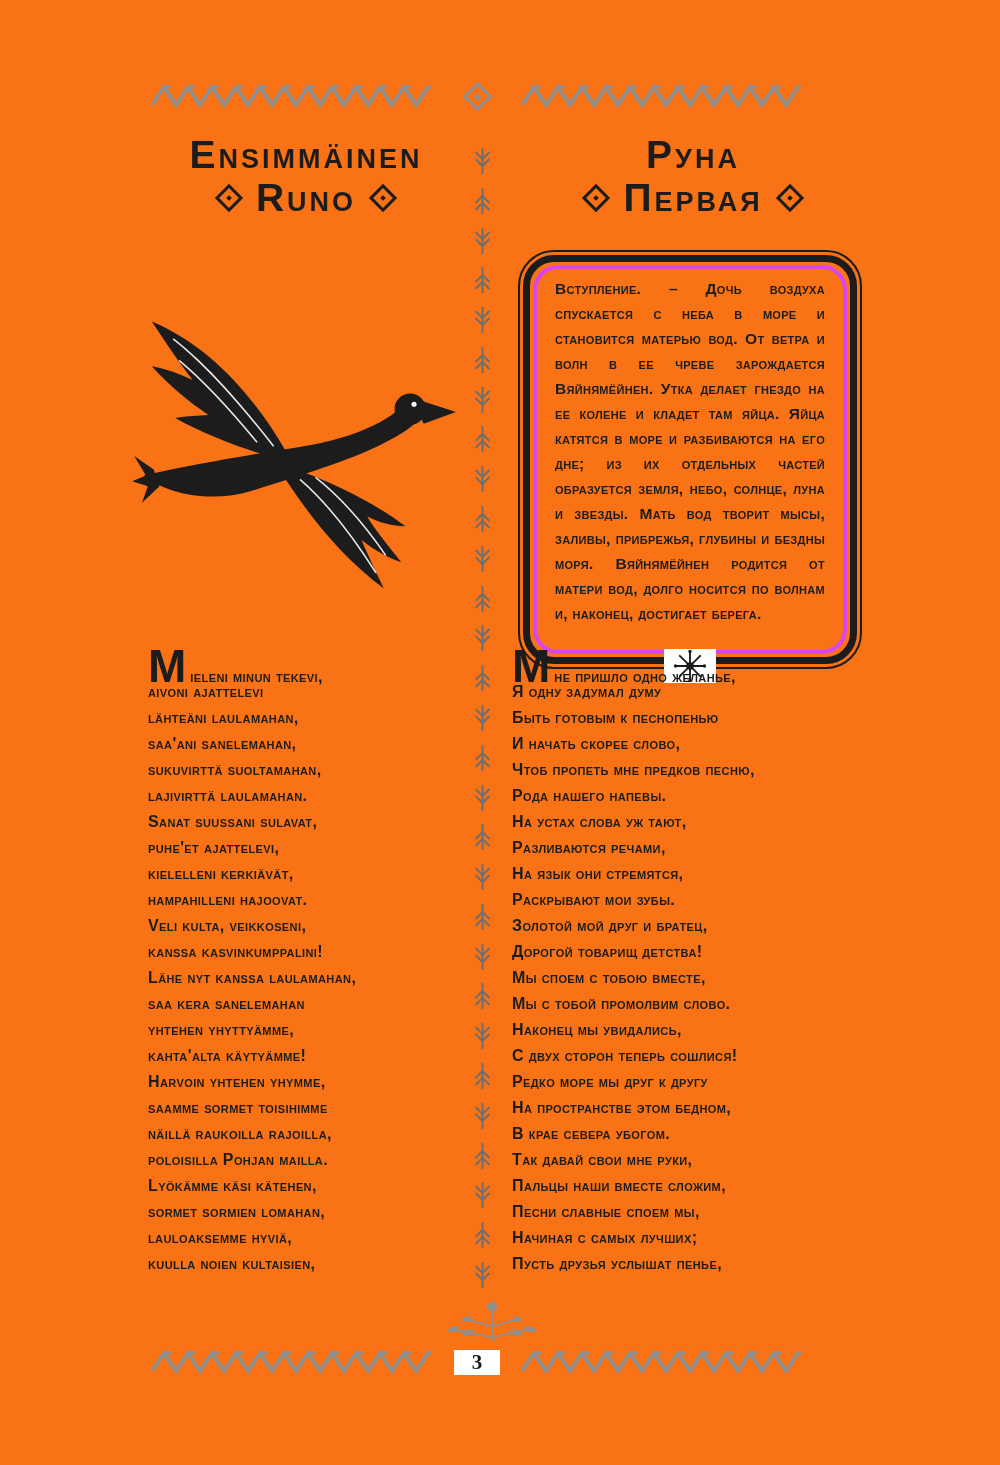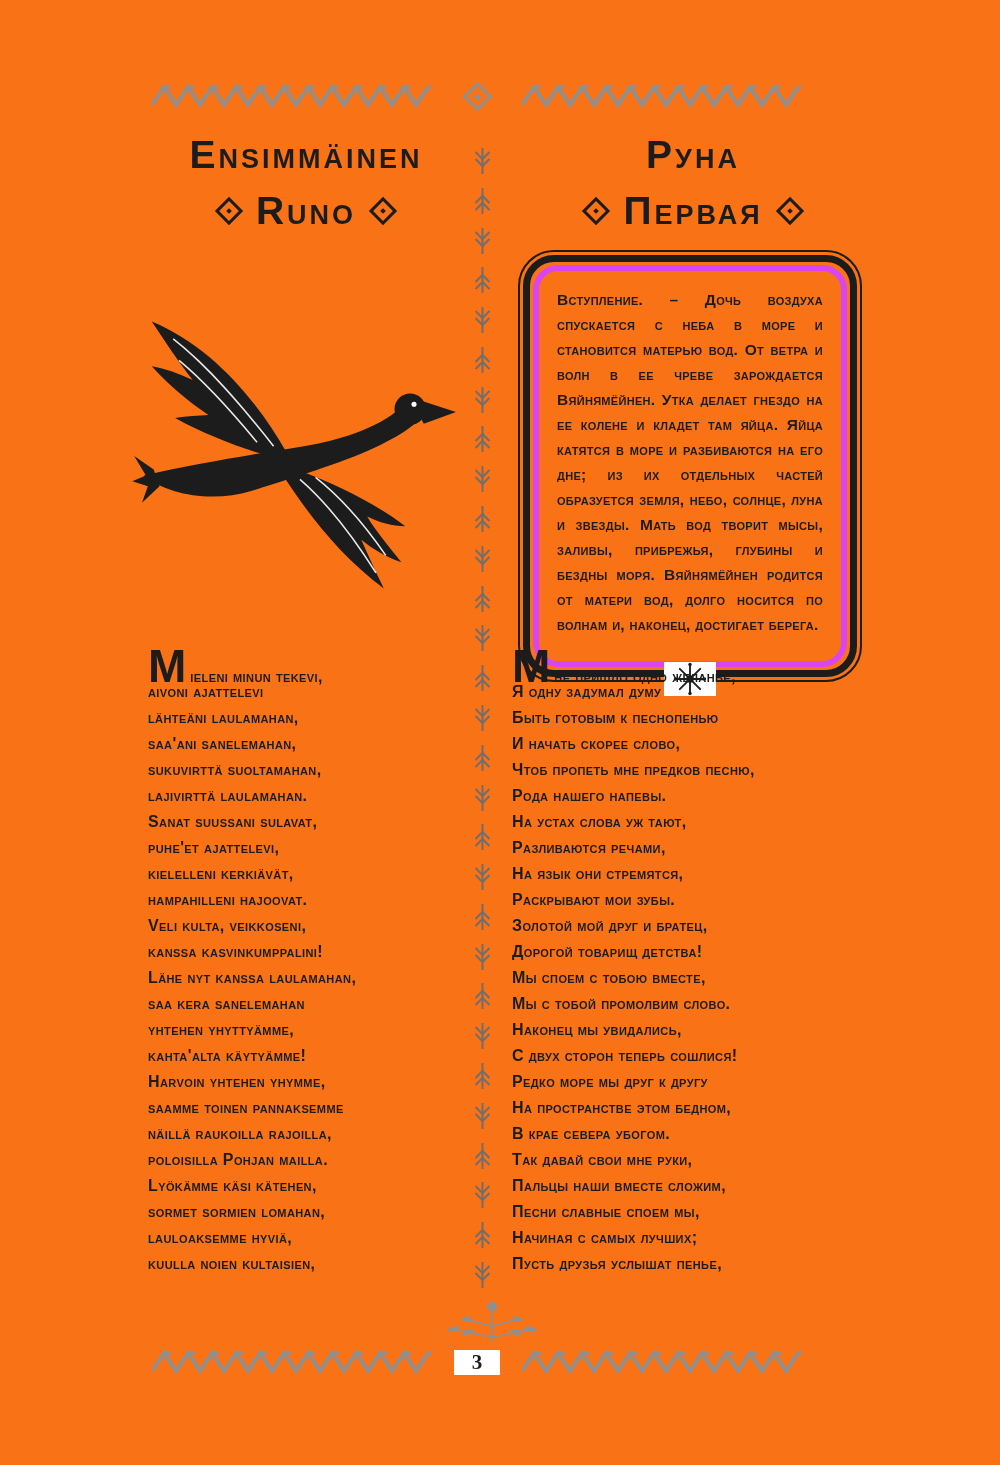--- a/index.html
+++ b/index.html
@@ -14,32 +14,32 @@
   #border-bottom { top:1348px; }
   svg.zigzag { display:block; }
   .border-diamond { width:15px; height:15px; border:3px solid #8f8f8f; transform:rotate(45deg); position:relative; margin:0 12px; flex:none; }
   .border-diamond::after { content:""; position:absolute; left:50%; top:50%; width:5px; height:5px; transform:translate(-50%,-50%); background:#8f8f8f; }
   .page-number-box { width:46px; text-align:center; font-family:"Liberation Serif", serif; font-size:21px; color:#1c1c1c; flex:none; background:#fff; }
 
   
   .title { position:absolute; top:134px; text-align:center; font-variant:small-caps; font-size:39px; letter-spacing:3px; line-height:1.1; }
   #left-title  { left:148px; width:316px; }
   #right-title { left:528px; width:330px; }
-  .title-line2 { margin-top:13px; display:flex; align-items:center; justify-content:center; gap:17px; }
+  .title-line2 { display:flex; align-items:center; justify-content:center; gap:17px; }
   .diamond-orn { width:14px; height:14px; border:3px solid #1c1c1c; transform:rotate(45deg); position:relative; flex:none; }
   .diamond-orn::after { content:""; position:absolute; left:50%; top:50%; width:4px; height:4px; transform:translate(-50%,-50%); background:#1c1c1c; }
 
   
   #duck { position:absolute; left:132px; top:298px; }
 
   
   .summary-box { position:absolute; left:518px; top:250px; width:344px; }
   .frame1 { border:2px solid #1c1c1c; border-radius:36px; padding:3px; }
   .frame2 { border:7px solid #1c1c1c; border-radius:31px; padding:3px; }
-  .frame3 { border:6px solid #d946ef; border-radius:25px; padding:16px 18px 24px; }
+  .frame3 { border:4px solid #d946ef; border-radius:25px; padding:7px 18px 24px; }
   .summary-text { margin:0; font-variant:small-caps; font-size:15.5px; line-height:25px; letter-spacing:.3px; text-align:justify; }
   .snowflake-wrap { position:absolute; left:50%; bottom:-14px; transform:translateX(-50%); background:#fff; padding:0 9px; line-height:0; }
 
   
   .divider { position:absolute; left:470px; top:148px; height:1140px; width:24px;
              display:flex; flex-direction:column; justify-content:space-between; align-items:center; }
   .divider-motif { line-height:0; }
   .divider-motif.flip { transform:rotate(180deg); }
 
   
@@ -399,21 +399,21 @@
         <div class="poem-line">Lähe nyt kanssa laulamahan,</div>
 
         <div class="poem-line">saa kera sanelemahan</div>
 
         <div class="poem-line">yhtehen yhyttyämme,</div>
 
         <div class="poem-line">kahta'alta käytyämme!</div>
 
         <div class="poem-line">Harvoin yhtehen yhymme,</div>
 
-        <div class="poem-line">saamme toinen pannaksemme</div>
+        <div class="poem-line">saamme sormet toisihimme</div>
 
         <div class="poem-line">näillä raukoilla rajoilla,</div>
 
         <div class="poem-line">poloisilla Pohjan mailla.</div>
 
         <div class="poem-line">Lyökämme käsi kätehen,</div>
 
         <div class="poem-line">sormet sormien lomahan,</div>
 
         <div class="poem-line">lauloaksemme hyviä,</div>

